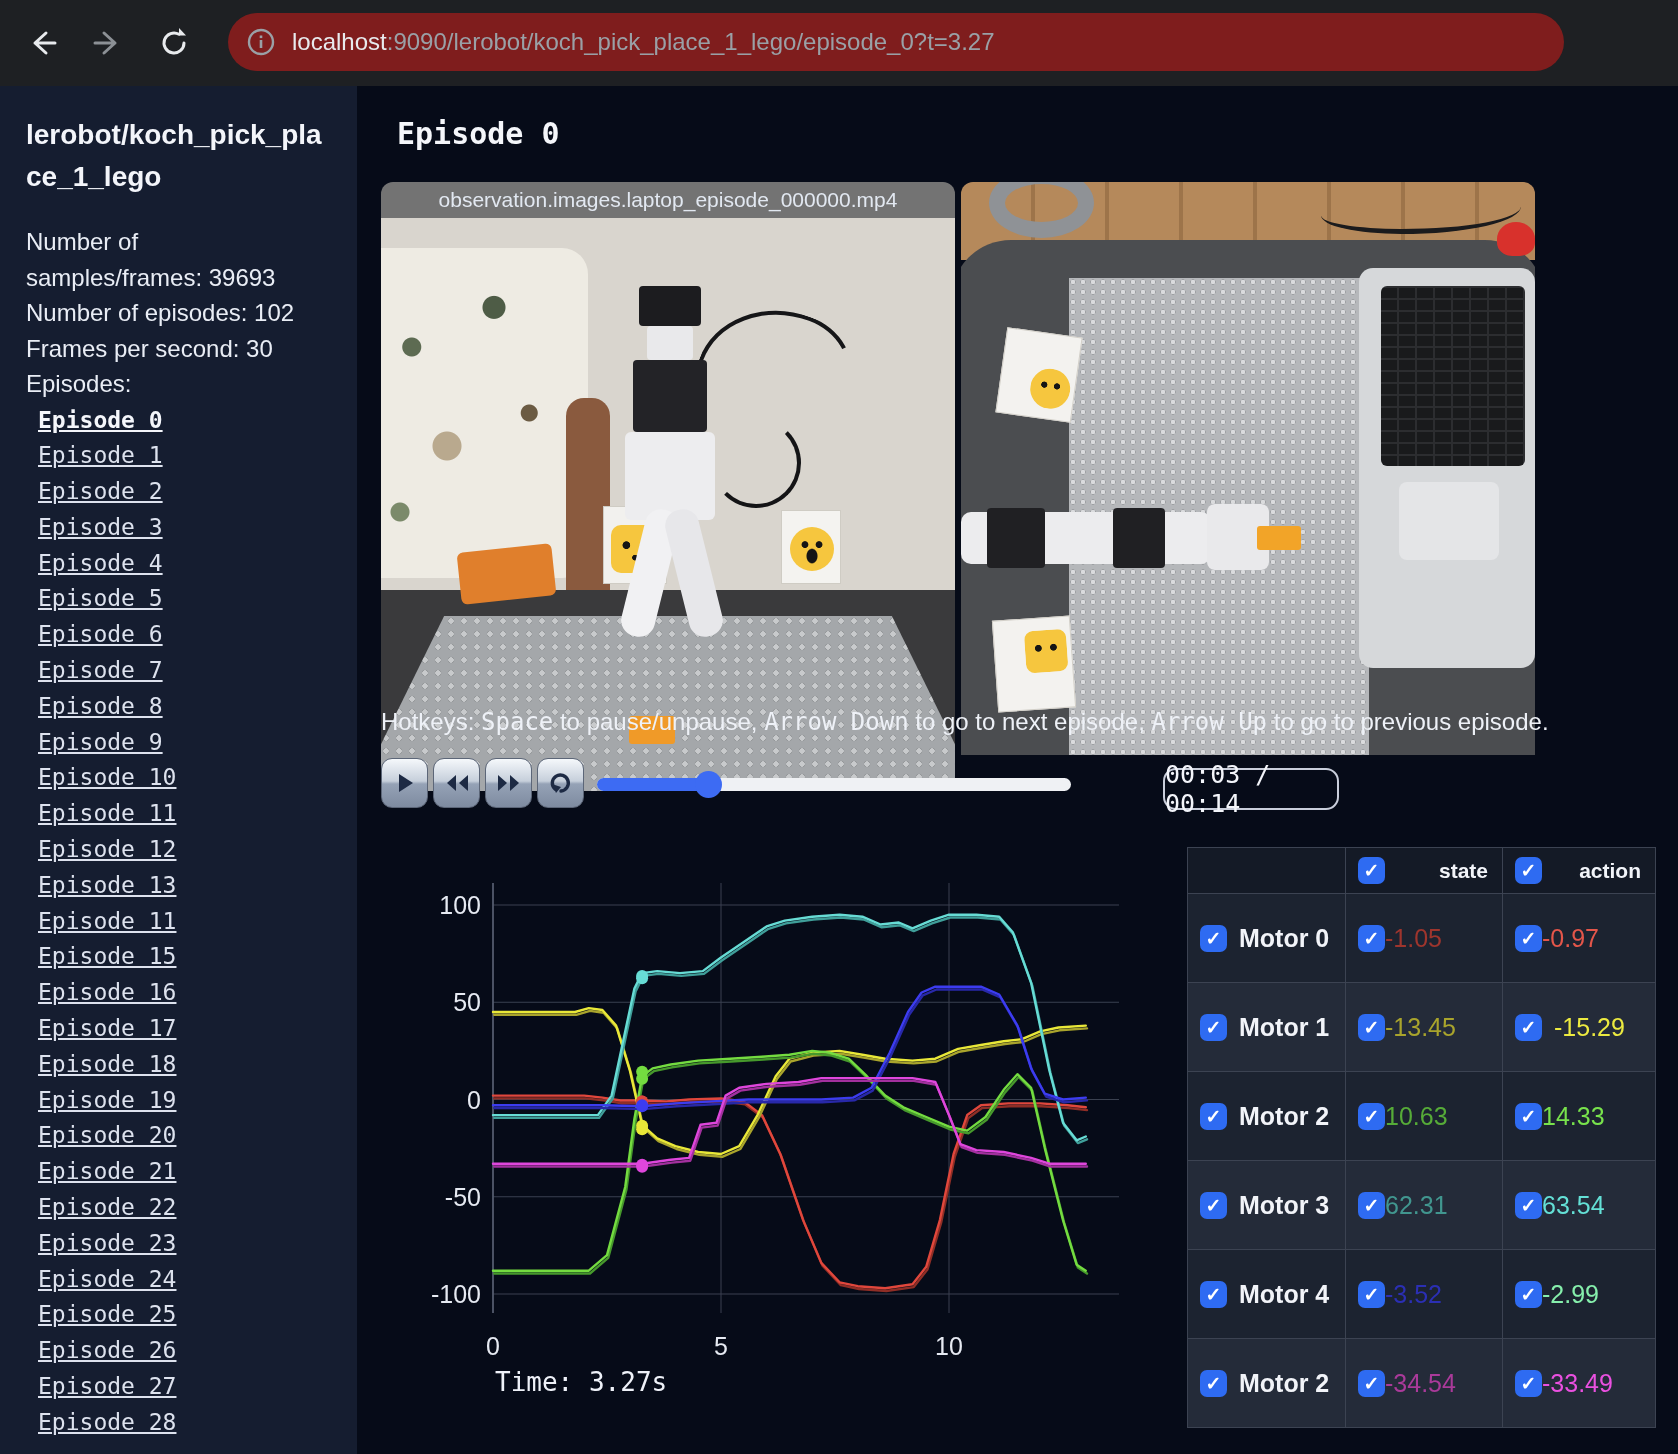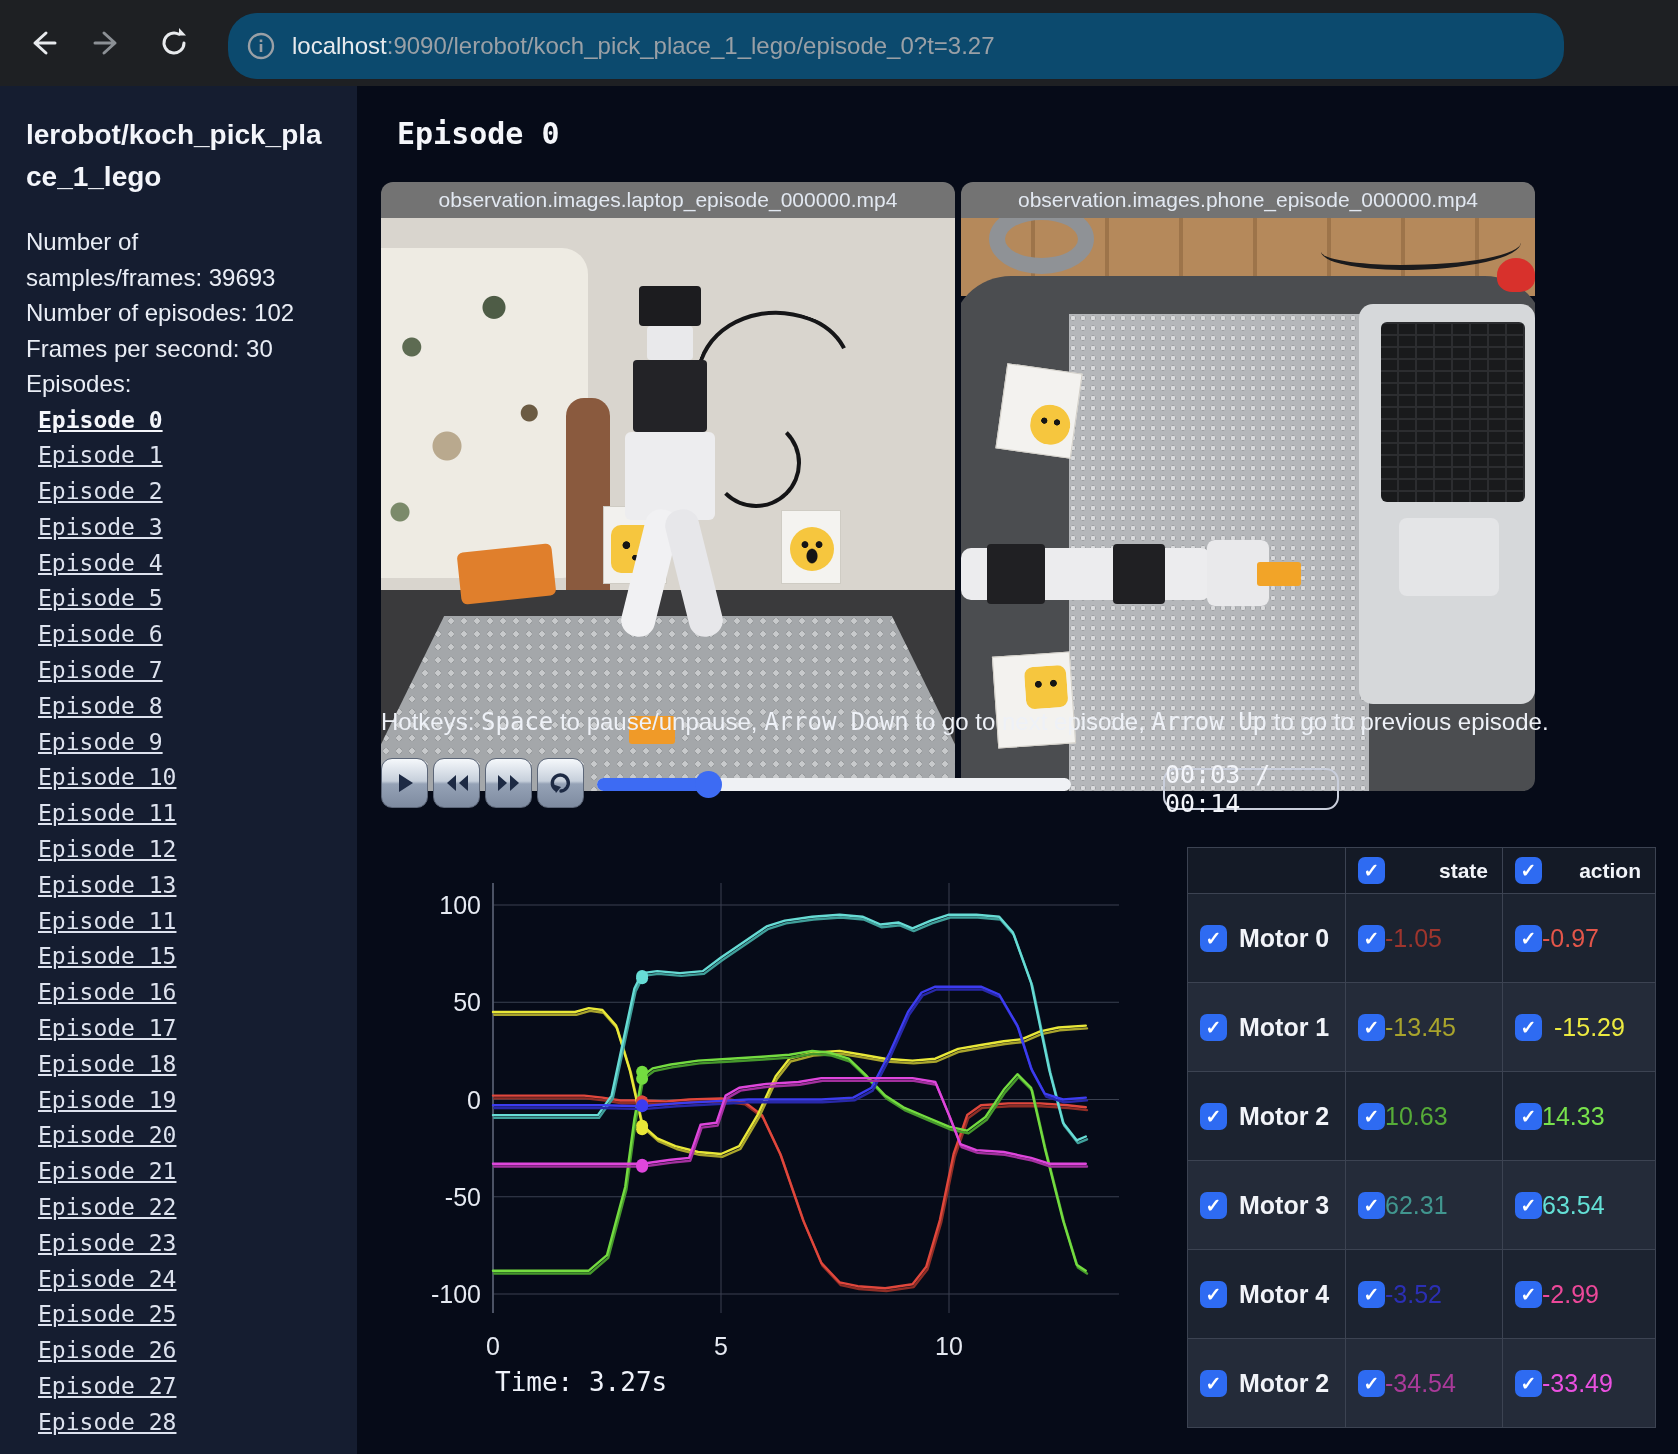--- a/index.html
+++ b/index.html
@@ -7,22 +7,22 @@
   #root {
     position:relative; width:1678px; height:1454px; overflow:hidden;
     font-family:"Liberation Sans", sans-serif; color:#e8ecf4;
   }
   .mono { font-family:"DejaVu Sans Mono", monospace; }
 
   
   #browser-bar { position:absolute; left:0; top:0; width:1678px; height:86px; background:#1e2023; }
   .nav-icon { position:absolute; top:21px; width:44px; height:44px; display:flex; align-items:center; justify-content:center; }
   #back-icon { left:20px; } #fwd-icon { left:86px; } #reload-icon { left:152px; }
-  #url-pill { position:absolute; left:228px; top:13px; width:1336px; height:66px; border-radius:29px;
-    background:#0c4a6e; display:flex; align-items:center; }
+  #url-pill { position:absolute; left:228px; top:13px; width:1336px; height:58px; border-radius:29px;
+    background:#7f1d1d; display:flex; align-items:center; }
   #info-icon { margin-left:18px; width:30px; height:30px; flex:0 0 auto; }
   #url-text { margin-left:16px; font-size:24px; white-space:nowrap; overflow:hidden; }
   #url-text .host { color:#e8eaed; }
   #url-text .rest { color:#9aa0a6; }
 
   
   #sidebar { position:absolute; left:0; top:86px; width:357px; height:1368px; background:#151d30; overflow:hidden; }
   #sidebar-inner { padding:28px 0 0 26px; }
   #dataset-title { width:300px; font-size:28px; font-weight:bold; line-height:42px; color:#f3f5fa; word-break:break-all; }
   #stats { margin-top:26px; width:278px; }
@@ -242,21 +242,20 @@
         <div class="sc robot-neck"></div>
         <div class="sc robot-ctrl"></div>
         <div class="sc robot-base"></div>
         <div class="sc finger-l"></div>
         <div class="sc finger-r"></div>
         <div class="sc lego1"></div>
       </div>
     </div>
 
     <div class="video-card" id="video-card-2">
-      <div class="video-header">observation.images.phone_episode_000000.mp4</div>
       <div class="video-body" id="scene2">
         <div class="sc floor"></div>
         <div class="sc table2"></div>
         <div class="sc headphones"></div>
         <div class="sc plate2"></div>
         <div class="sc laptop"></div>
         <div class="sc keyboard"></div>
         <div class="sc trackpad"></div>
         <div class="sc box-tl">
             <div class="sticker"></div>
@@ -461,21 +460,21 @@
             </td>
             <td>
               <div class="cell">
                 <div class="cbx">✓</div>
                 <div class="val" style="color: rgb(43, 47, 180);">-3.52</div>
               </div>
             </td>
             <td>
               <div class="cell">
                 <div class="cbx">✓</div>
-                <div class="val" style="color: #ec4899;">-2.99</div>
+                <div class="val" style="color: #86efac;">-2.99</div>
               </div>
             </td>
           </tr>
           <tr class="r-light">
             <td>
               <div class="cell">
                 <div class="cbx">✓</div>
                 <div class="motor-label">Motor 2</div>
               </div>
             </td>

